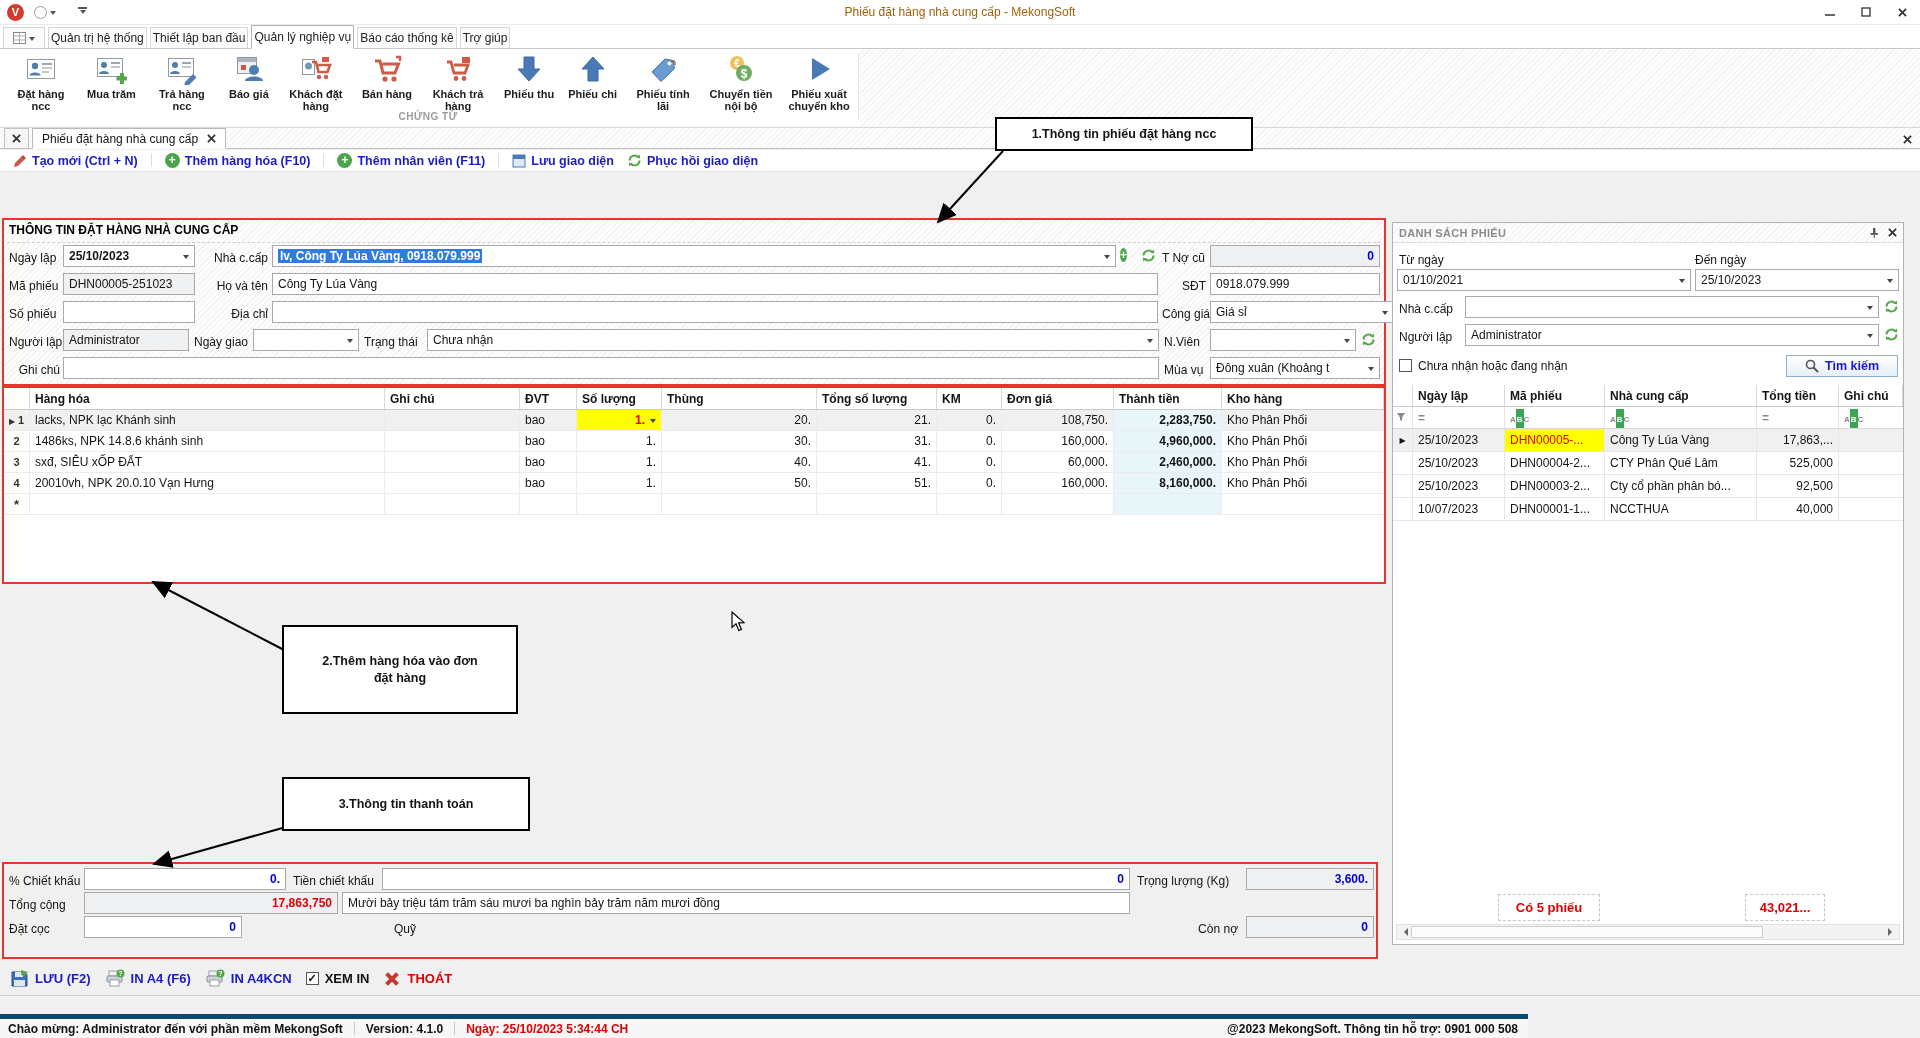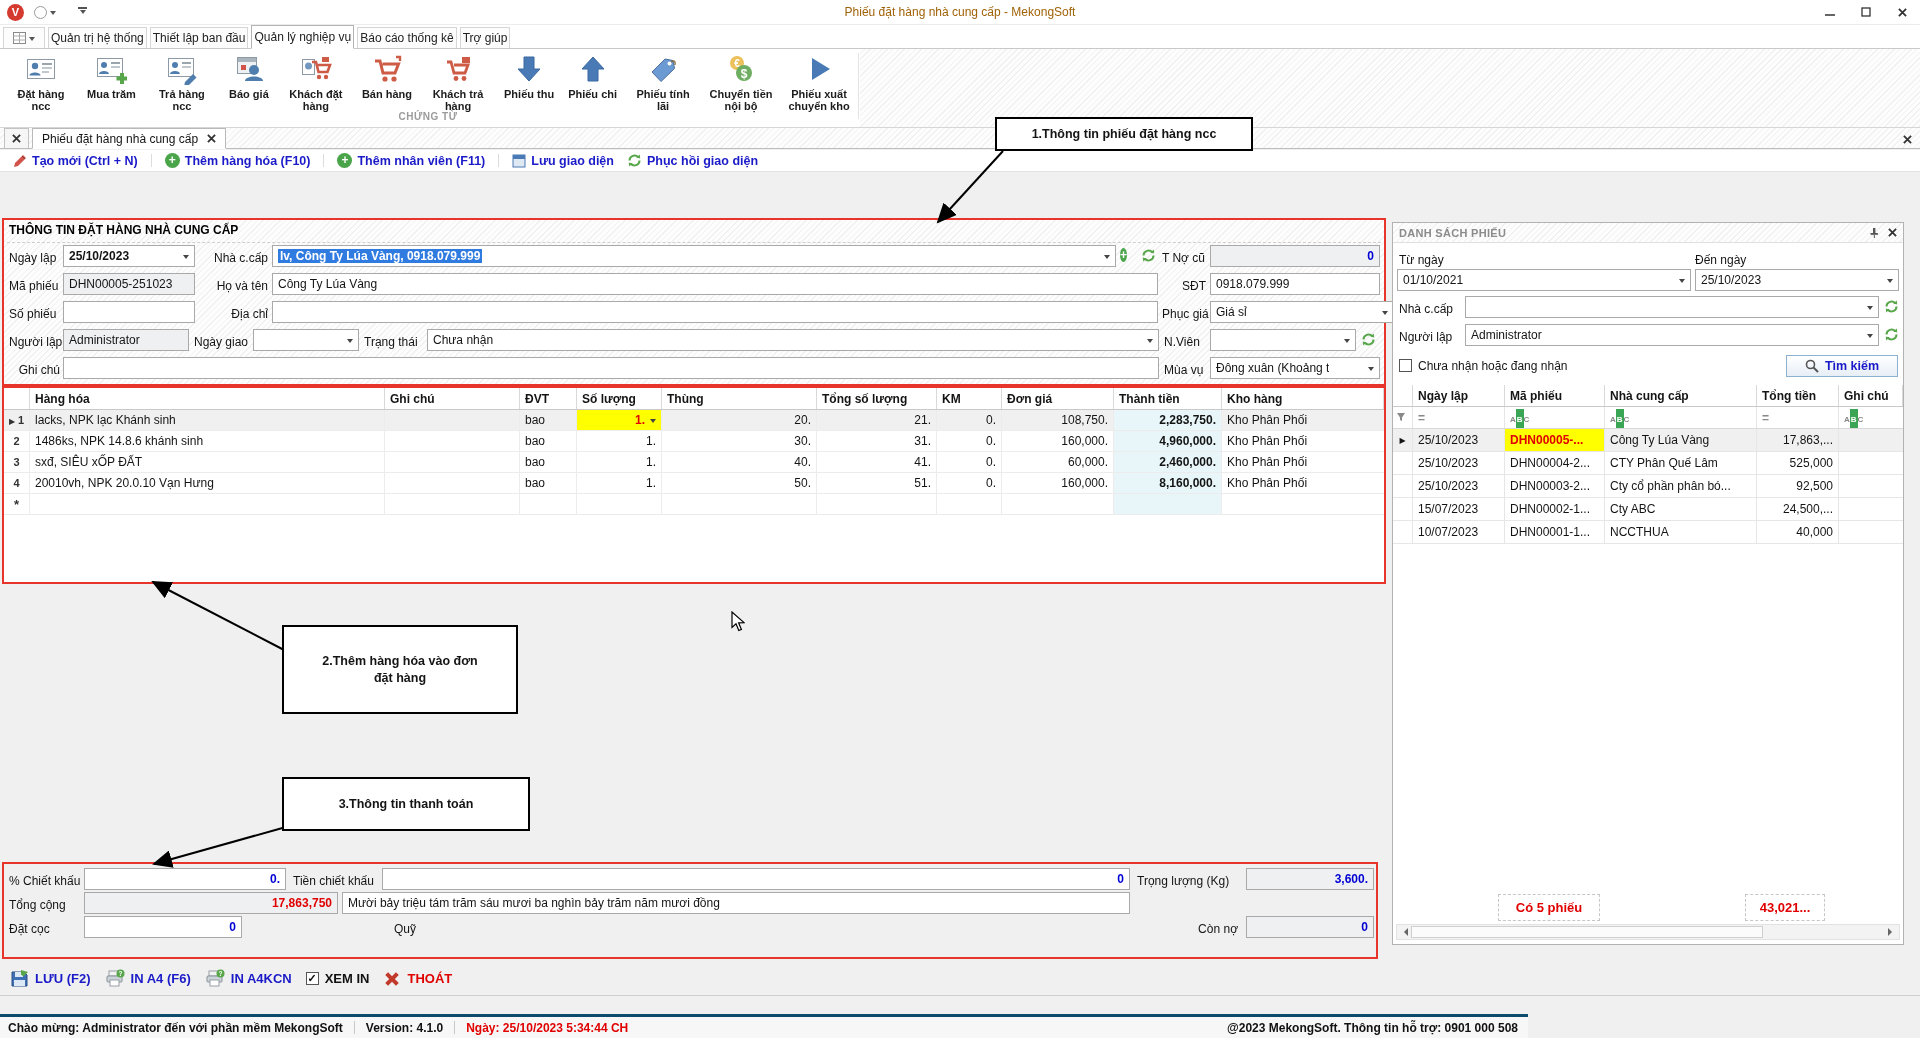--- a/index.html
+++ b/index.html
@@ -91,31 +91,31 @@
   .phead .sp{flex:1}
   .rg{position:absolute;left:0;top:162px;width:510px}
   .rgr{display:flex;height:23px;background:#fff;border-bottom:1px solid #e6e6e6}
   .rgr.hdr{height:22px;font-weight:bold;border-bottom:1px solid #c9c9c9}
   .rgr.frow{height:22px;border-bottom:1px solid #d9d9d9;color:#8a8a8a}
   .rgr.selrow{background:#f0f0f0}
   .rgc{border-right:1px solid #e6e6e6;padding:0 5px;line-height:23px;overflow:hidden;white-space:nowrap;position:relative}
   .hdr .rgc{line-height:22px;border-right:1px solid #d9d9d9}
   .frow .rgc{line-height:22px}
   .v0{width:20px}.v1{width:92px}.v2{width:100px}.v3{width:152px}.v4{width:82px}.v5{flex:1;border-right:none}
-  .codehl{background:#ffff00;color:#e00000;font-weight:bold}
+  .codehl{background:#ffff00;color:#e00000;font-weight:normal}
   .fabc{font-size:8px;font-weight:bold;letter-spacing:0;color:#888}
   .fabc b{display:inline-block;background:#3aa655;color:#fff;padding:0 1px;font-weight:bold}
   .sbtn{position:absolute;right:5px;top:132px;width:112px;height:22px;border:1px solid #8eb0cf;background:linear-gradient(#ffffff,#e7eef6);display:flex;align-items:center;justify-content:center;gap:6px;color:#1a1ac8;font-weight:bold;font-size:12.5px}
   .dashbox{position:absolute;border:1px dashed #c6c6c6;display:flex;align-items:center;justify-content:center;color:#e00000;font-weight:bold;font-size:13px;height:27px}
   .hsb{position:absolute;left:3px;right:3px;top:701px;height:16px;background:#f3f3f3;border:1px solid #e2e2e2;display:flex;align-items:center}
   .hsb .thumb{position:absolute;left:14px;width:352px;top:1px;bottom:1px;background:#fbfbfb;border:1px solid #cfcfcf}
   .sarr{width:0;height:0;border:4px solid transparent}
   .refresh{width:15px;height:15px}
   
-  .sbar{position:absolute;left:0;top:1014px;width:1528px;height:24px;background:#f7f7f7;border-top:3px solid #0c4a6e;display:flex;align-items:center;font-weight:bold;font-size:12px;color:#111}
+  .sbar{position:absolute;left:0;top:1014px;width:1528px;height:24px;background:#f7f7f7;border-top:5px solid #0c4a6e;display:flex;align-items:center;font-weight:bold;font-size:12px;color:#111}
   .sbar .ssep{width:1px;height:13px;background:#c9c9c9;margin:0 11px}
   .sbar .right{margin-left:auto;margin-right:10px}
   .reddate{color:#e00000}
   .cursor{position:absolute;left:731px;top:611px;z-index:60;pointer-events:none}
 </style>
 </head>
 <body>
 
 <div class="app">
 
@@ -392,21 +392,21 @@
     <div class="f ro" style="left:59px;top:53px;width:132px"><span class="ft">DHN00005-251023</span></div>
     <span class="fl r" style="left:198px;top:55px;width:66px">Họ và tên</span>
     <div class="f" style="left:268px;top:53px;width:886px"><span class="ft">Công Ty Lúa Vàng</span></div>
     <span class="fl r" style="left:1158px;top:55px;width:44px">SĐT</span>
     <div class="f" style="left:1206px;top:53px;width:170px"><span class="ft">0918.079.999</span></div>
 
     <span class="fl" style="left:5px;top:83px">Số phiếu</span>
     <div class="f" style="left:59px;top:81px;width:132px"><span class="ft"></span></div>
     <span class="fl r" style="left:198px;top:83px;width:66px">Địa chỉ</span>
     <div class="f" style="left:268px;top:81px;width:886px"><span class="ft"></span></div>
-    <span class="fl" style="left:1158px;top:83px">Phục giá</span>
+    <span class="fl" style="left:1158px;top:83px">Công giá</span>
     <div class="f" style="left:1206px;top:81px;width:184px"><span class="ft">Giá sỉ</span><span class="da">
           <i></i>
         </span></div>
 
     <span class="fl" style="left:5px;top:111px">Người lập</span>
     <div class="f ro" style="left:59px;top:109px;width:126px"><span class="ft">Administrator</span></div>
     <span class="fl" style="left:190px;top:111px">Ngày giao</span>
     <div class="f" style="left:249px;top:109px;width:106px"><span class="ft"></span><span class="da">
           <i></i>
         </span></div>
@@ -696,28 +696,20 @@
       <div class="rgr">
         <div class="rgc v0"></div>
         <div class="rgc v1">25/10/2023</div>
         <div class="rgc v2">DHN00003-2...</div>
         <div class="rgc v3">Cty cổ phần phân bó...</div>
         <div class="rgc v4 tr">92,500</div>
         <div class="rgc v5"></div>
       </div>
       <div class="rgr">
         <div class="rgc v0"></div>
-        <div class="rgc v1">15/07/2023</div>
-        <div class="rgc v2">DHN00002-1...</div>
-        <div class="rgc v3">Cty ABC</div>
-        <div class="rgc v4 tr">24,500,...</div>
-        <div class="rgc v5"></div>
-      </div>
-      <div class="rgr">
-        <div class="rgc v0"></div>
         <div class="rgc v1">10/07/2023</div>
         <div class="rgc v2">DHN00001-1...</div>
         <div class="rgc v3">NCCTHUA</div>
         <div class="rgc v4 tr">40,000</div>
         <div class="rgc v5"></div>
       </div>
     </div>
 
     <div class="dashbox" style="left:105px;top:671px;width:102px">
         <span>Có 5 phiếu</span>

